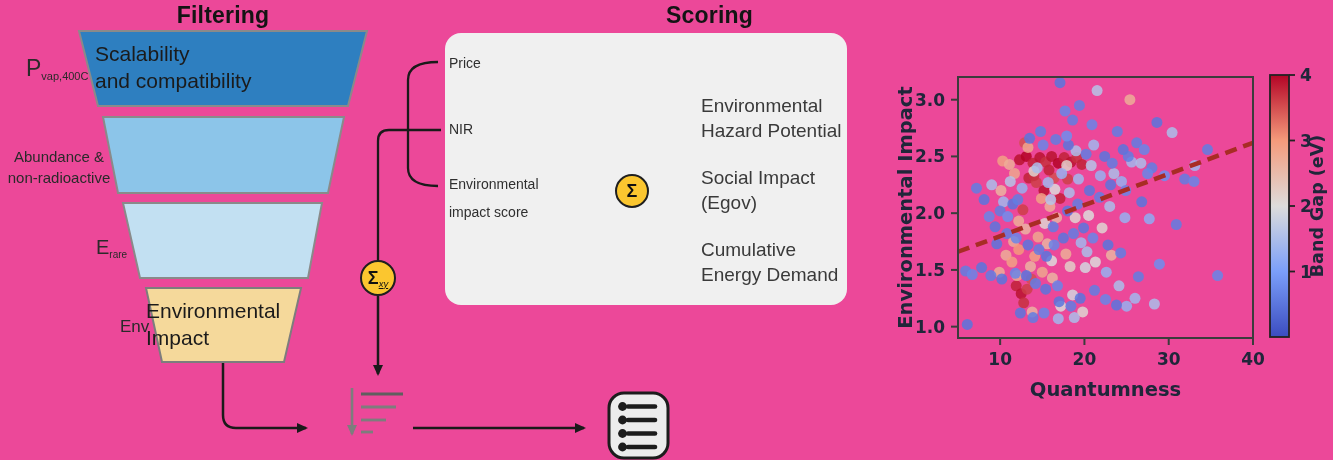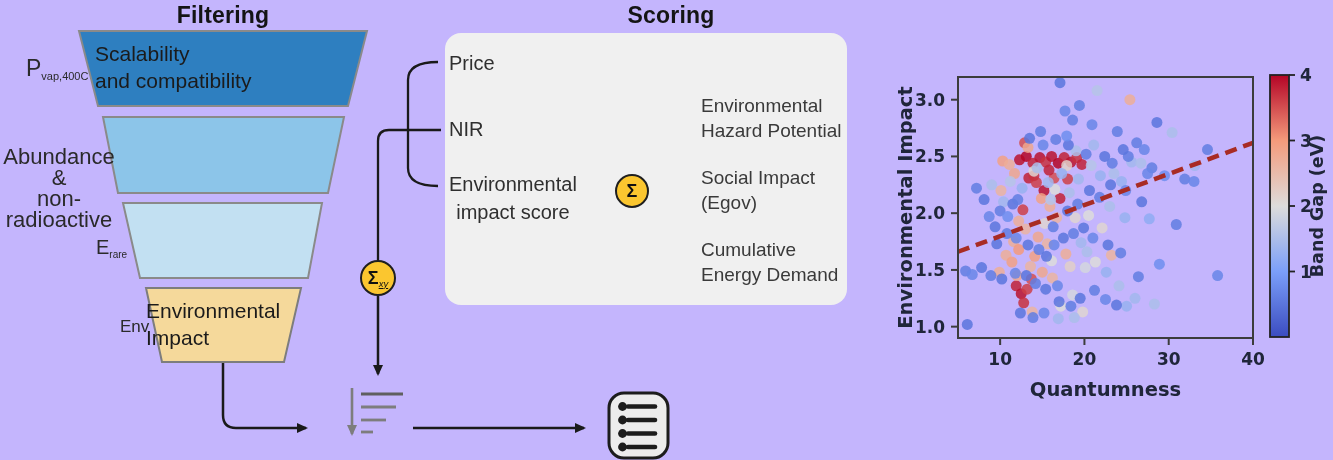--- a/index.html
+++ b/index.html
@@ -1,27 +1,27 @@
 <!DOCTYPE html>
 <html><head>
 <meta charset="utf-8">
 <style>
   html,body{margin:0;padding:0;background:#ffffff;}
-  .canvas{position:relative;width:1333px;height:460px;background:#c4b5fd;overflow:hidden;
+  .canvas{position:relative;width:1333px;height:460px;background:#ec4899;overflow:hidden;
           font-family:"Liberation Sans", sans-serif;}
   svg.layer{position:absolute;left:0;top:0;width:1333px;height:460px;}
   .abs{position:absolute;}
   .pre{white-space:pre-line;}
   .section-title{font-size:23px;font-weight:600;color:#141414;text-align:center;letter-spacing:.2px;}
   .funnel-label{font-size:21px;line-height:27px;color:#1b1b1b;text-align:left;}
-  .side-label{font-size:22px;line-height:21px;color:#2a2a2a;text-align:center;}
+  .side-label{font-size:15px;line-height:21px;color:#2a2a2a;text-align:center;}
   .side-math{color:#2a2a2a;}
   .side-math .big{font-size:23px;}
   .side-math sub{font-size:11px;font-weight:400;}
-  .score-item{font-size:20px;line-height:28px;color:#2f2f2f;text-align:center;}
+  .score-item{font-size:14px;line-height:28px;color:#2f2f2f;}
   .score-comp{font-size:19px;line-height:25px;color:#3a3a3a;}
   .score-box{background:#f0f0f0;border-radius:16px;}
   .sum-circle{display:flex;align-items:center;justify-content:center;border-radius:50%;
               background:#fbc62f;border:2.5px solid #1f1f1f;color:#111;box-sizing:border-box;}
   .sum-circle .sigma{font-size:18px;font-weight:600;}
   .sum-circle sub{font-size:9.5px;font-style:italic;margin-top:10px;text-decoration:underline;}
   
   text{font-family:"DejaVu Sans","Liberation Sans",sans-serif;fill:#20263a;}
   .tick-label{font-size:17px;font-weight:600;}
   .axis-label{font-size:19.5px;font-weight:600;}
@@ -80,21 +80,21 @@
           <path d="M628,420 L655,420"></path>
         <circle cx="622.5" cy="433.5" r="4.4" stroke="none"></circle>
           <path d="M628,433.5 L655,433.5"></path>
         <circle cx="622.5" cy="447" r="4.4" stroke="none"></circle>
           <path d="M628,447 L655,447"></path>
       </g>
     </g>
   </svg>
 
   <div class="abs section-title" style="left:118px;top:2px;width:210px;">Filtering</div>
-  <div class="abs section-title" style="left:566px;top:2px;width:210px;">Scoring</div>
+  <div class="abs section-title" style="left:543px;top:2px;width:210px;text-align:right;">Scoring</div>
 
   <div class="abs funnel-label pre" style="left:95px;top:40px;width:255px;">Scalability
 and compatibility</div>
   <div class="abs funnel-label pre" style="left:146px;top:297px;width:155px;">Environmental
 Impact</div>
 
   <div class="abs side-math" style="left:26px;top:55px;">
     <span class="big">P</span><sub>vap,400C</sub>
   </div>
   <div class="abs side-label pre" style="left:0px;top:146px;width:118px;">Abundance &amp;

